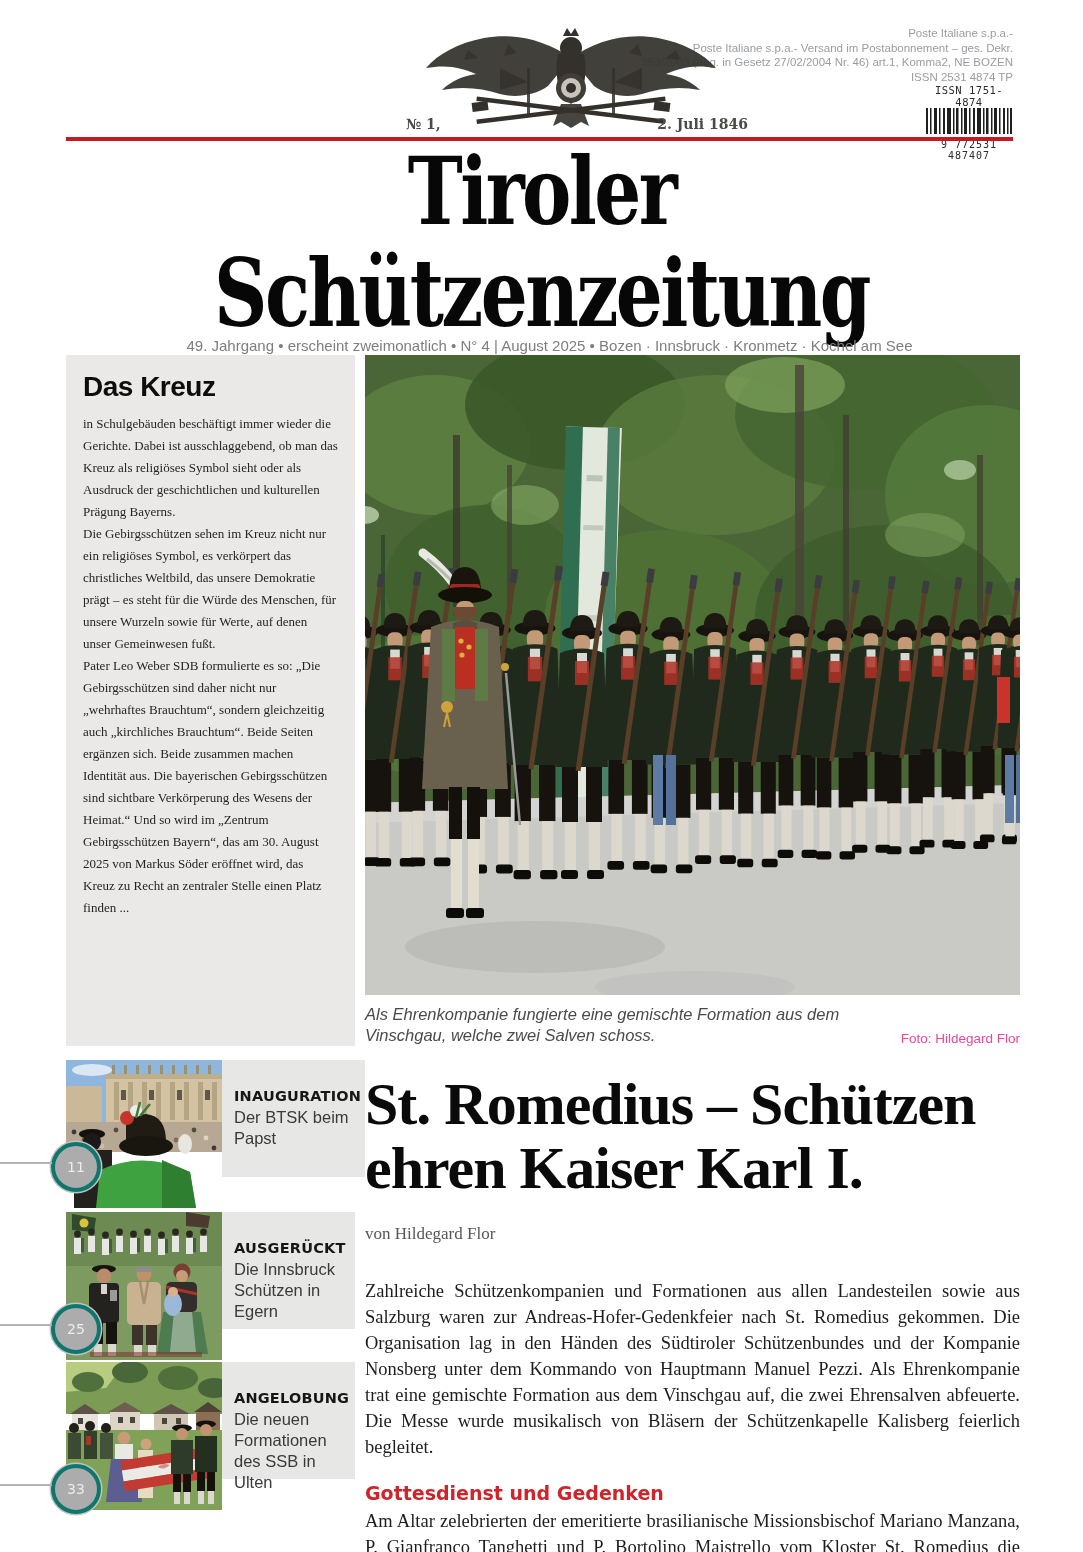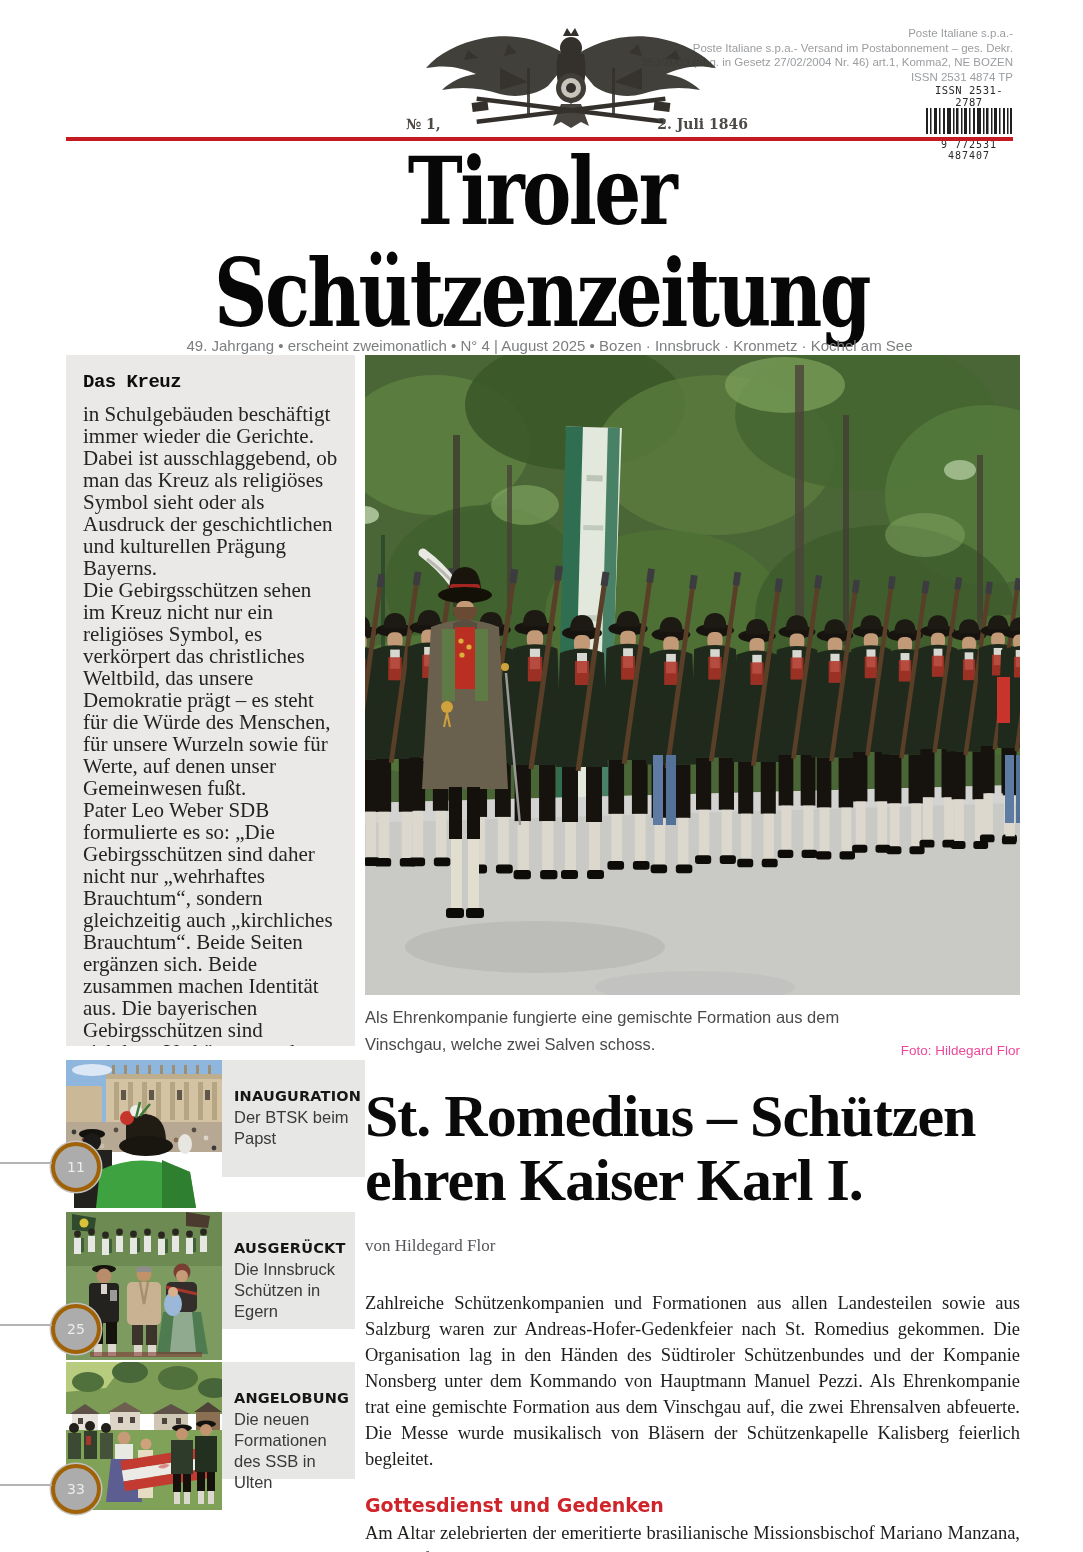--- a/index.html
+++ b/index.html
@@ -29,71 +29,71 @@
       transform:scaleX(.86) scaleY(1.08);transform-origin:center;}
   .subtitle-row{position:absolute;top:281px;left:66px;right:0;display:flex;align-items:center;}
   .subtitle-bar{height:9px;background:#c41a22;flex:1;}
   .subtitle-text{padding:0 18px;font-size:22px;font-weight:bold;color:#54555a;white-space:nowrap;}
   .issue-line{position:absolute;top:309px;left:8px;width:100%;text-align:center;
       font-size:15px;color:#7c7e80;margin-top:28px;}
 
   
   .editorial-box{position:absolute;top:355px;left:66px;width:289px;height:691px;
       background:#eae9e7;box-sizing:border-box;padding:14px 17px;overflow:hidden;}
-  .editorial-title{font-family:Liberation Mono, monospace;font-weight:800;font-size:19px;
+  .editorial-title{font-family:Liberation Sans, sans-serif;font-weight:800;font-size:28px;
       letter-spacing:-.5px;margin:2px 0 10px 0;color:#0d0d0d;}
-  .editorial-box p{font-family:"Liberation Serif",serif;font-size:21px;line-height:22px;
+  .editorial-box p{font-family:"Liberation Serif",serif;font-size:13px;line-height:22px;
       margin:0;color:#262422;}
 
   
   .right-col{position:absolute;top:355px;left:365px;width:655px;}
   .main-photo{width:655px;height:640px;display:block;}
   .caption-row{display:flex;margin-top:9px;align-items:flex-end;}
-  .caption{flex:1;font-size:16.5px;line-height:27px;color:#4a4a4c;max-width:545px;}
+  .caption{flex:1;font-style:italic;font-size:16.5px;line-height:21px;color:#4a4a4c;max-width:545px;}
   .credit{font-size:13.5px;color:#ec4899;white-space:nowrap;padding-left:14px;}
   .headline{margin-top:26px;font-family:Liberation Serif, serif;font-weight:800;
       font-size:60px;line-height:1.07;letter-spacing:-1px;color:#0a0a0a;}
   .byline{margin-top:24px;font-family:"Liberation Serif",serif;font-size:17px;color:#55565a;}
   .body-par{margin-top:34px;font-family:"Liberation Serif",serif;font-size:18.5px;
       line-height:26px;text-align:justify;color:#1e1d1b;}
   .subhead{margin-top:22px;font-family:"DejaVu Sans",sans-serif;font-weight:bold;
       font-size:19px;color:#d0242b;}
   .body-par2{margin-top:4px;font-family:"Liberation Serif",serif;font-size:18.5px;
       line-height:26px;text-align:justify;color:#1e1d1b;}
 
   
   .teaser{position:absolute;left:66px;width:289px;height:117px;display:flex;}
   .teaser-photo{width:156px;height:148px;flex:0 0 156px;overflow:hidden;}
   .teaser-photo svg{display:block;}
   .teaser-panel{flex:1;background:#e7e7e5;box-sizing:border-box;padding:28px 4px 0 12px;}
   .teaser-kicker{font-family:"DejaVu Sans",sans-serif;font-weight:bold;font-size:14.5px;
       letter-spacing:.2px;color:#161616;}
   .teaser-title{margin-top:3px;font-size:16.5px;line-height:21px;color:#3a3a3a;}
   .page-badge{position:absolute;left:-15px;width:42px;height:42px;border-radius:50%;
-      background:#acacac;border:4px solid #a16207;box-shadow:0 0 0 1.5px #c2c2c0;
+      background:#acacac;border:4px solid #0f766e;box-shadow:0 0 0 1.5px #c2c2c0;
       display:flex;align-items:center;justify-content:center;
       color:#ececea;font-size:14px;font-family:"DejaVu Sans",sans-serif;}
   .badge-line{position:absolute;left:0;width:52px;height:2px;background:#b4b4b2;}
 
   svg{shape-rendering:auto;}
 </style>
 </head>
 <body>
 
 <div class="page">
 
   <div class="postal">
     <div>Poste Italiane s.p.a.-</div>
     <div>Poste Italiane s.p.a.- Versand im Postabonnement – ges. Dekr.</div>
     <div>353/2003 (abg. in Gesetz 27/02/2004 Nr. 46) art.1, Komma2, NE BOZEN</div>
     <div>ISSN 2531 4874 TP</div>
   </div>
 
   <div class="barcode-wrap">
-    <div class="barcode-issn">ISSN 2531-2787</div>
+    <div class="barcode-issn">ISSN 1751-4874</div>
     <svg width="86" height="26" viewBox="0 0 86 26">
       <g fill="#1f1f1f">
         <rect x="0" y="0" width="2" height="26"></rect>
           <rect x="4" y="0" width="1.5" height="26"></rect>
         <rect x="8" y="0" width="3" height="26"></rect>
           <rect x="13" y="0" width="1.5" height="26"></rect>
         <rect x="17" y="0" width="2" height="26"></rect>
           <rect x="21" y="0" width="4" height="26"></rect>
         <rect x="27" y="0" width="1.5" height="26"></rect>
           <rect x="30" y="0" width="2.5" height="26"></rect>

